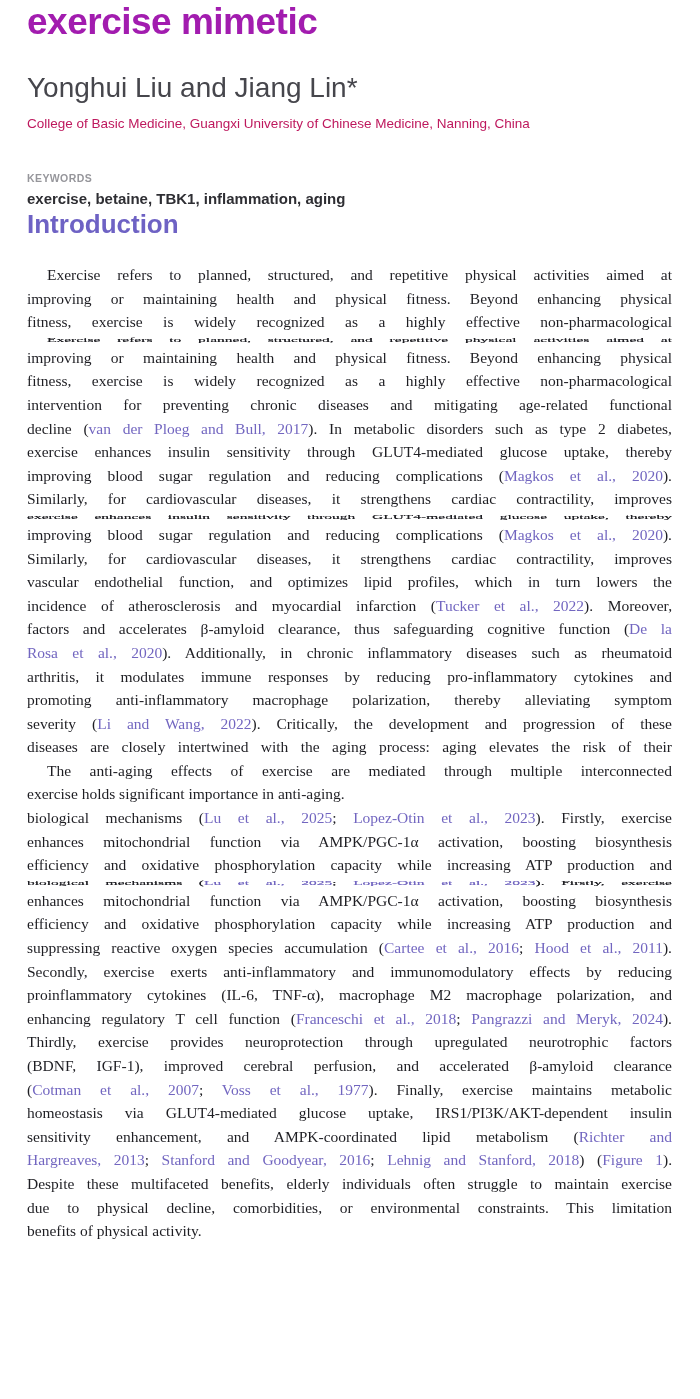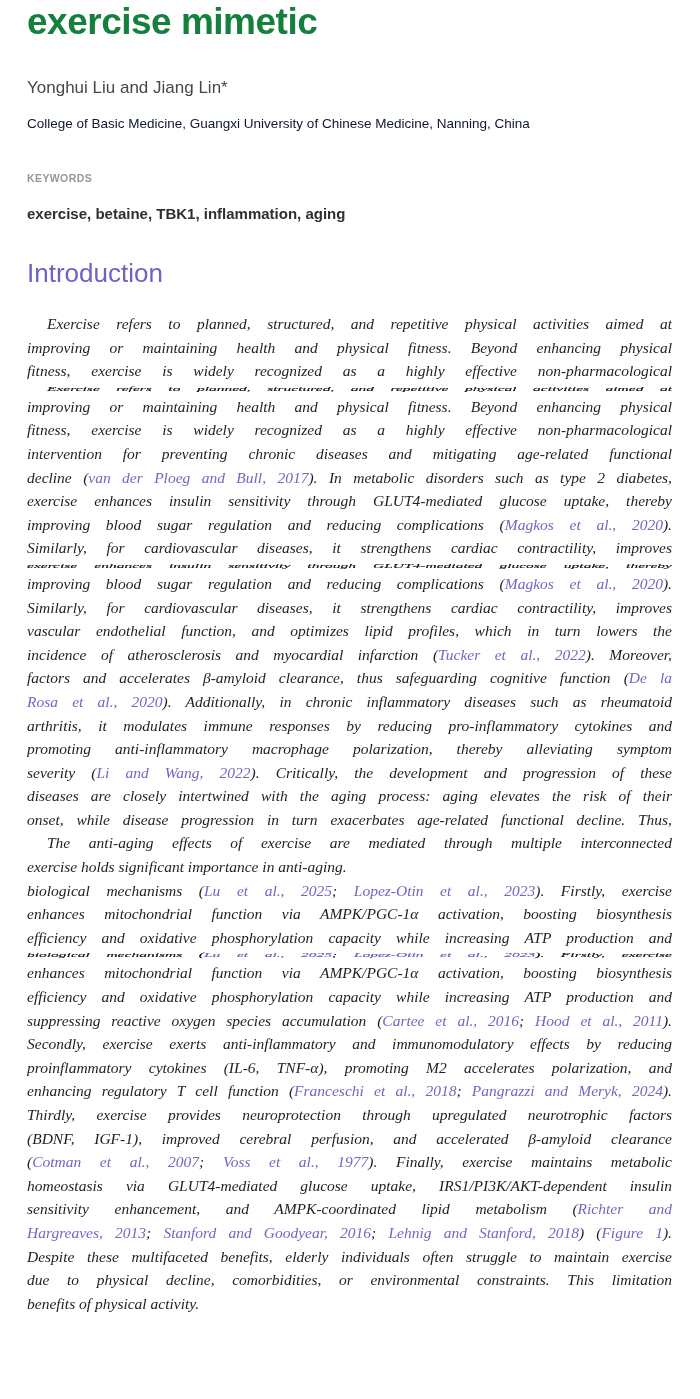--- a/index.html
+++ b/index.html
@@ -1,28 +1,28 @@
 <!DOCTYPE html>
 <html><head>
 <meta charset="utf-8">
 <style>
   html,body{margin:0;padding:0;background:#ffffff;}
   body{width:700px;height:1399px;overflow:hidden;position:relative;
        font-family:"Liberation Sans",sans-serif;-webkit-font-smoothing:antialiased;}
   .page{padding:0 28px 0 27px;}
   .title{padding-top:1px;font-size:37px;line-height:42px;font-weight:600;
-         letter-spacing:-0.5px;color:#15803d;}
-  .authors{margin-top:32px;font-size:17px;line-height:26px;font-weight:500;color:#46464c;}
-  .affiliation{margin-top:14px;font-size:13.5px;line-height:18px;font-weight:400;color:#0f172a;}
+         letter-spacing:-0.5px;color:#a21caf;}
+  .authors{margin-top:32px;font-size:28px;line-height:26px;font-weight:500;color:#46464c;}
+  .affiliation{margin-top:14px;font-size:13.5px;line-height:18px;font-weight:400;color:#be185d;}
   .kw-label{margin-top:38px;font-size:10.5px;line-height:14px;font-weight:700;
             letter-spacing:0.4px;color:#96969b;}
-  .kw{margin-top:19px;font-size:15px;line-height:20px;font-weight:700;color:#2e2e33;}
-  .intro{margin-top:34px;font-size:26px;line-height:30px;font-weight:400;color:#6e62c4;}
+  .kw{margin-top:4px;font-size:15px;line-height:20px;font-weight:700;color:#2e2e33;}
+  .intro{font-size:26px;line-height:30px;font-weight:700;color:#6e62c4;}
   .article-body{margin-top:24px;font-family:"Liberation Serif",serif;
-                font-size:15.5px;color:#1e1e23;font-style:italic;}
+                font-size:15.5px;color:#1e1e23;}
   .line{height:23.6px;line-height:23.6px;text-align:justify;text-align-last:justify;
         overflow:hidden;}
   .line.indent{text-indent:20px;}
   .line.end{text-align-last:left;}
   .squish-wrap{height:12px;overflow:hidden;}
   .squish-wrap .line{transform:scaleY(0.45);transform-origin:50% 0;
         text-shadow:0 0.6px 0 currentColor;}
   .ref{color:#7266c0;cursor:pointer;}
 </style>
 </head>
@@ -55,34 +55,33 @@
       <div class="line ">improving blood sugar regulation and reducing complications (<span class="ref">Magkos et al., 2020</span>).</div>
       <div class="line ">Similarly, for cardiovascular diseases, it strengthens cardiac contractility, improves</div>
       <div class="line ">vascular endothelial function, and optimizes lipid profiles, which in turn lowers the</div>
       <div class="line ">incidence of atherosclerosis and myocardial infarction (<span class="ref">Tucker et al., 2022</span>). Moreover,</div>
       <div class="line ">factors and accelerates β-amyloid clearance, thus safeguarding cognitive function (<span class="ref">De la</span></div>
       <div class="line "><span class="ref">Rosa et al., 2020</span>). Additionally, in chronic inflammatory diseases such as rheumatoid</div>
       <div class="line ">arthritis, it modulates immune responses by reducing pro-inflammatory cytokines and</div>
       <div class="line ">promoting anti-inflammatory macrophage polarization, thereby alleviating symptom</div>
       <div class="line ">severity (<span class="ref">Li and Wang, 2022</span>). Critically, the development and progression of these</div>
       <div class="line ">diseases are closely intertwined with the aging process: aging elevates the risk of their</div>
-      <div class="line ">onset, while disease progression in turn exacerbates age-related functional decline. Thus,</div>
       <div class="line indent">The anti-aging effects of exercise are mediated through multiple interconnected</div>
       <div class="line end">exercise holds significant importance in anti-aging.</div>
       <div class="line ">biological mechanisms (<span class="ref">Lu et al., 2025</span>; <span class="ref">Lopez-Otin et al., 2023</span>). Firstly, exercise</div>
       <div class="line ">enhances mitochondrial function via AMPK/PGC-1α activation, boosting biosynthesis</div>
       <div class="line ">efficiency and oxidative phosphorylation capacity while increasing ATP production and</div>
       <div class="squish-wrap">
         <div class="line ">biological mechanisms (<span class="ref">Lu et al., 2025</span>; <span class="ref">Lopez-Otin et al., 2023</span>). Firstly, exercise</div>
       </div>
       <div class="line ">enhances mitochondrial function via AMPK/PGC-1α activation, boosting biosynthesis</div>
       <div class="line ">efficiency and oxidative phosphorylation capacity while increasing ATP production and</div>
       <div class="line ">suppressing reactive oxygen species accumulation (<span class="ref">Cartee et al., 2016</span>; <span class="ref">Hood et al., 2011</span>).</div>
       <div class="line ">Secondly, exercise exerts anti-inflammatory and immunomodulatory effects by reducing</div>
-      <div class="line ">proinflammatory cytokines (IL-6, TNF-α), promoting M2 accelerates polarization, and</div>
+      <div class="line ">proinflammatory cytokines (IL-6, TNF-α), macrophage M2 macrophage polarization, and</div>
       <div class="line ">enhancing regulatory T cell function (<span class="ref">Franceschi et al., 2018</span>; <span class="ref">Pangrazzi and Meryk, 2024</span>).</div>
       <div class="line ">Thirdly, exercise provides neuroprotection through upregulated neurotrophic factors</div>
       <div class="line ">(BDNF, IGF-1), improved cerebral perfusion, and accelerated β-amyloid clearance</div>
       <div class="line ">(<span class="ref">Cotman et al., 2007</span>; <span class="ref">Voss et al., 1977</span>). Finally, exercise maintains metabolic</div>
       <div class="line ">homeostasis via GLUT4-mediated glucose uptake, IRS1/PI3K/AKT-dependent insulin</div>
       <div class="line ">sensitivity enhancement, and AMPK-coordinated lipid metabolism (<span class="ref">Richter and</span></div>
       <div class="line "><span class="ref">Hargreaves, 2013</span>; <span class="ref">Stanford and Goodyear, 2016</span>; <span class="ref">Lehnig and Stanford, 2018</span>) (<span class="ref">Figure 1</span>).</div>
       <div class="line ">Despite these multifaceted benefits, elderly individuals often struggle to maintain exercise</div>
       <div class="line ">due to physical decline, comorbidities, or environmental constraints. This limitation</div>
       <div class="line end">benefits of physical activity.</div>

